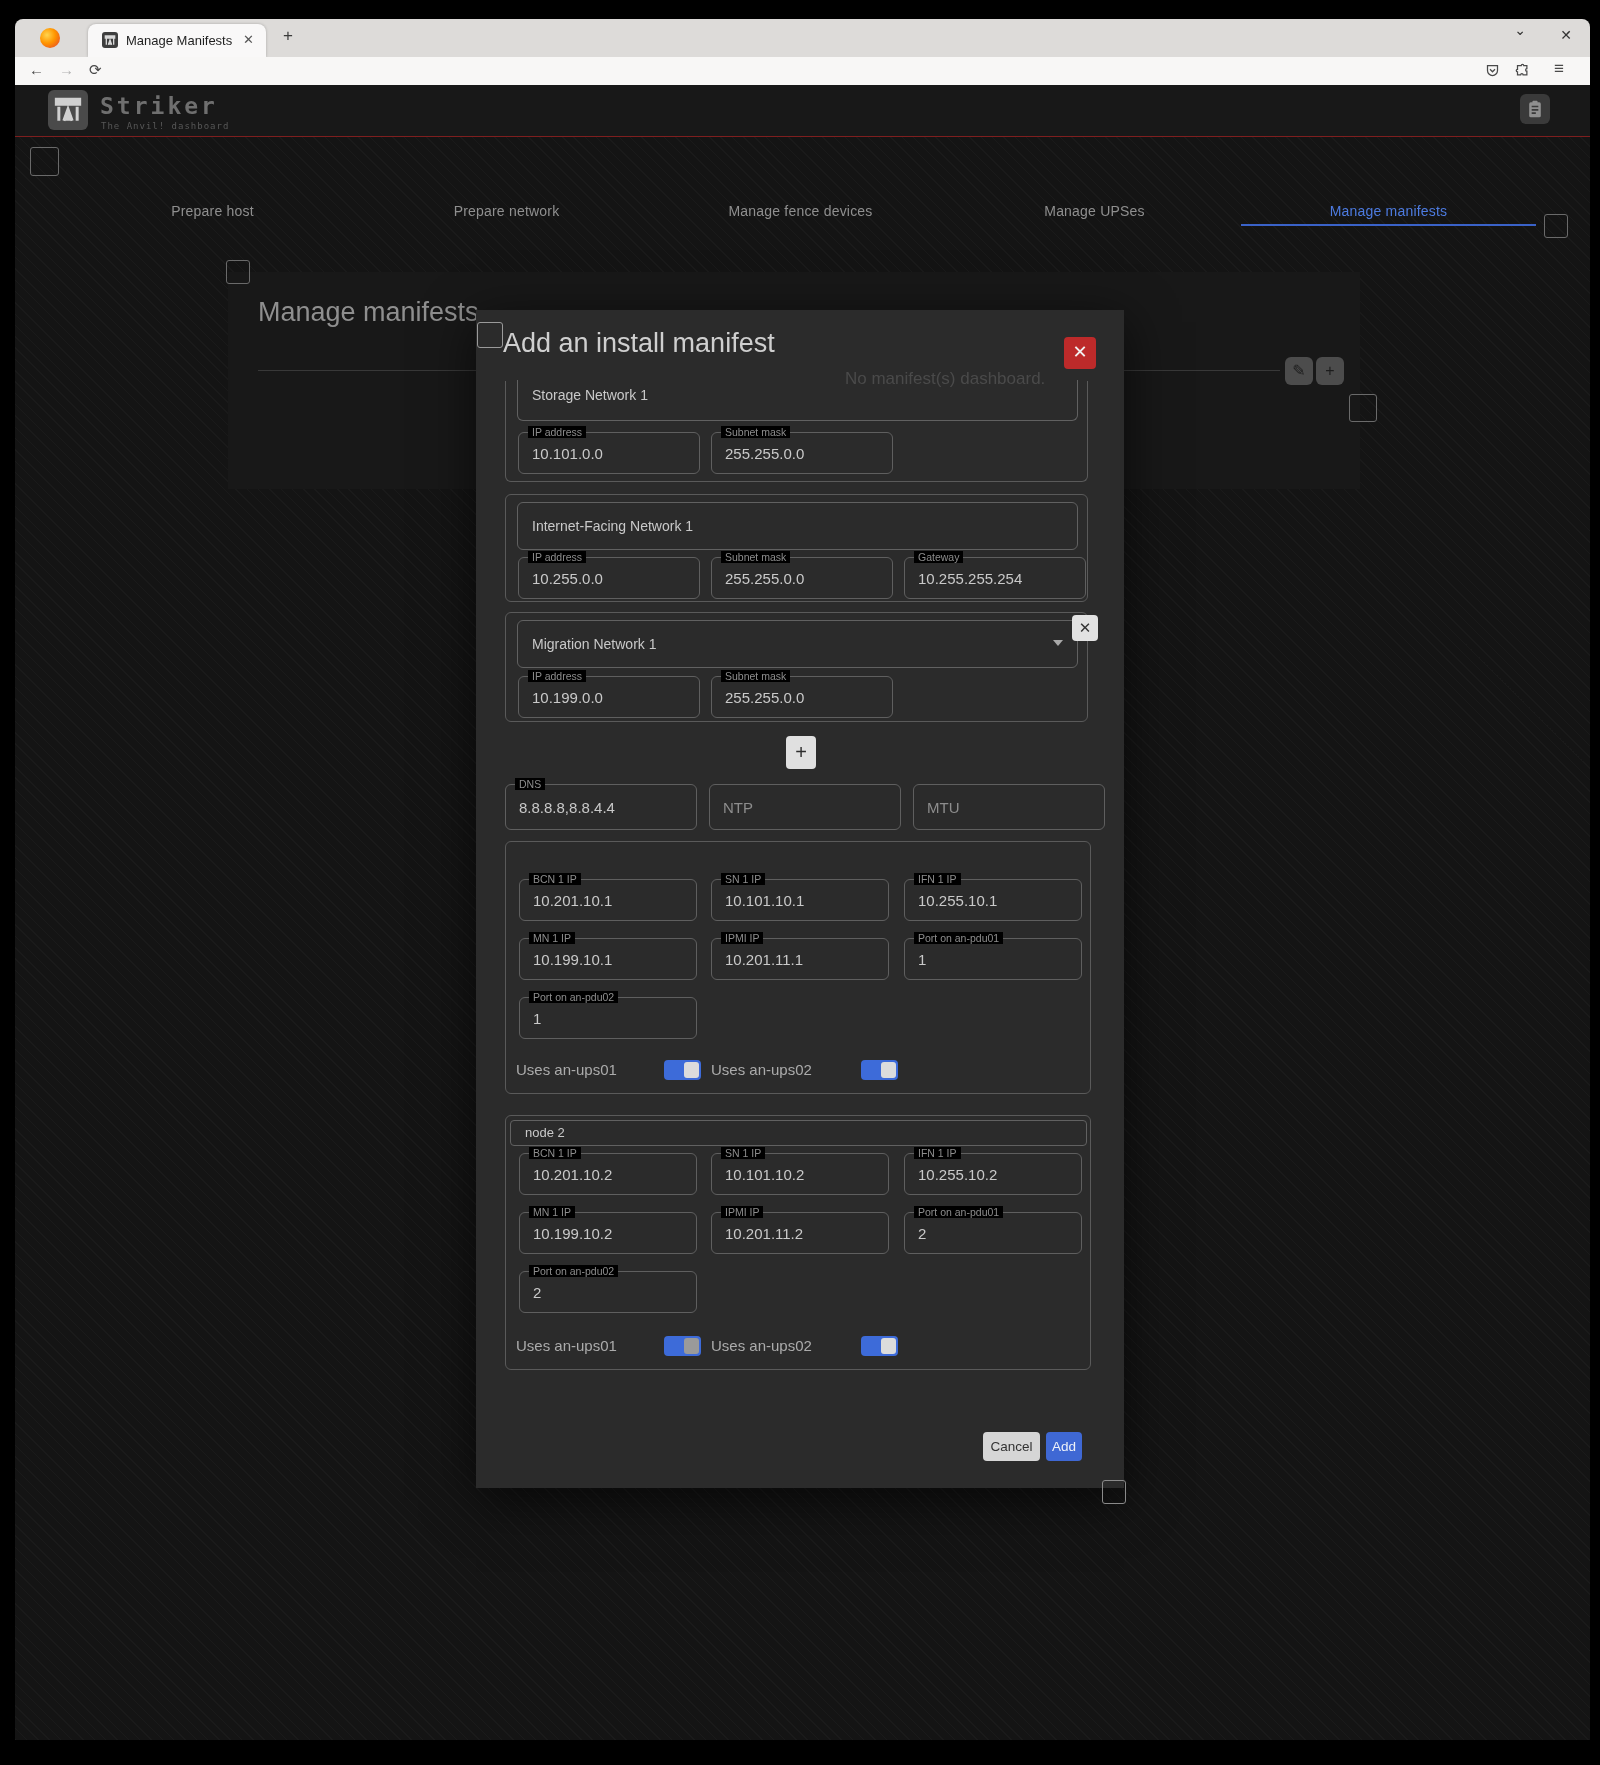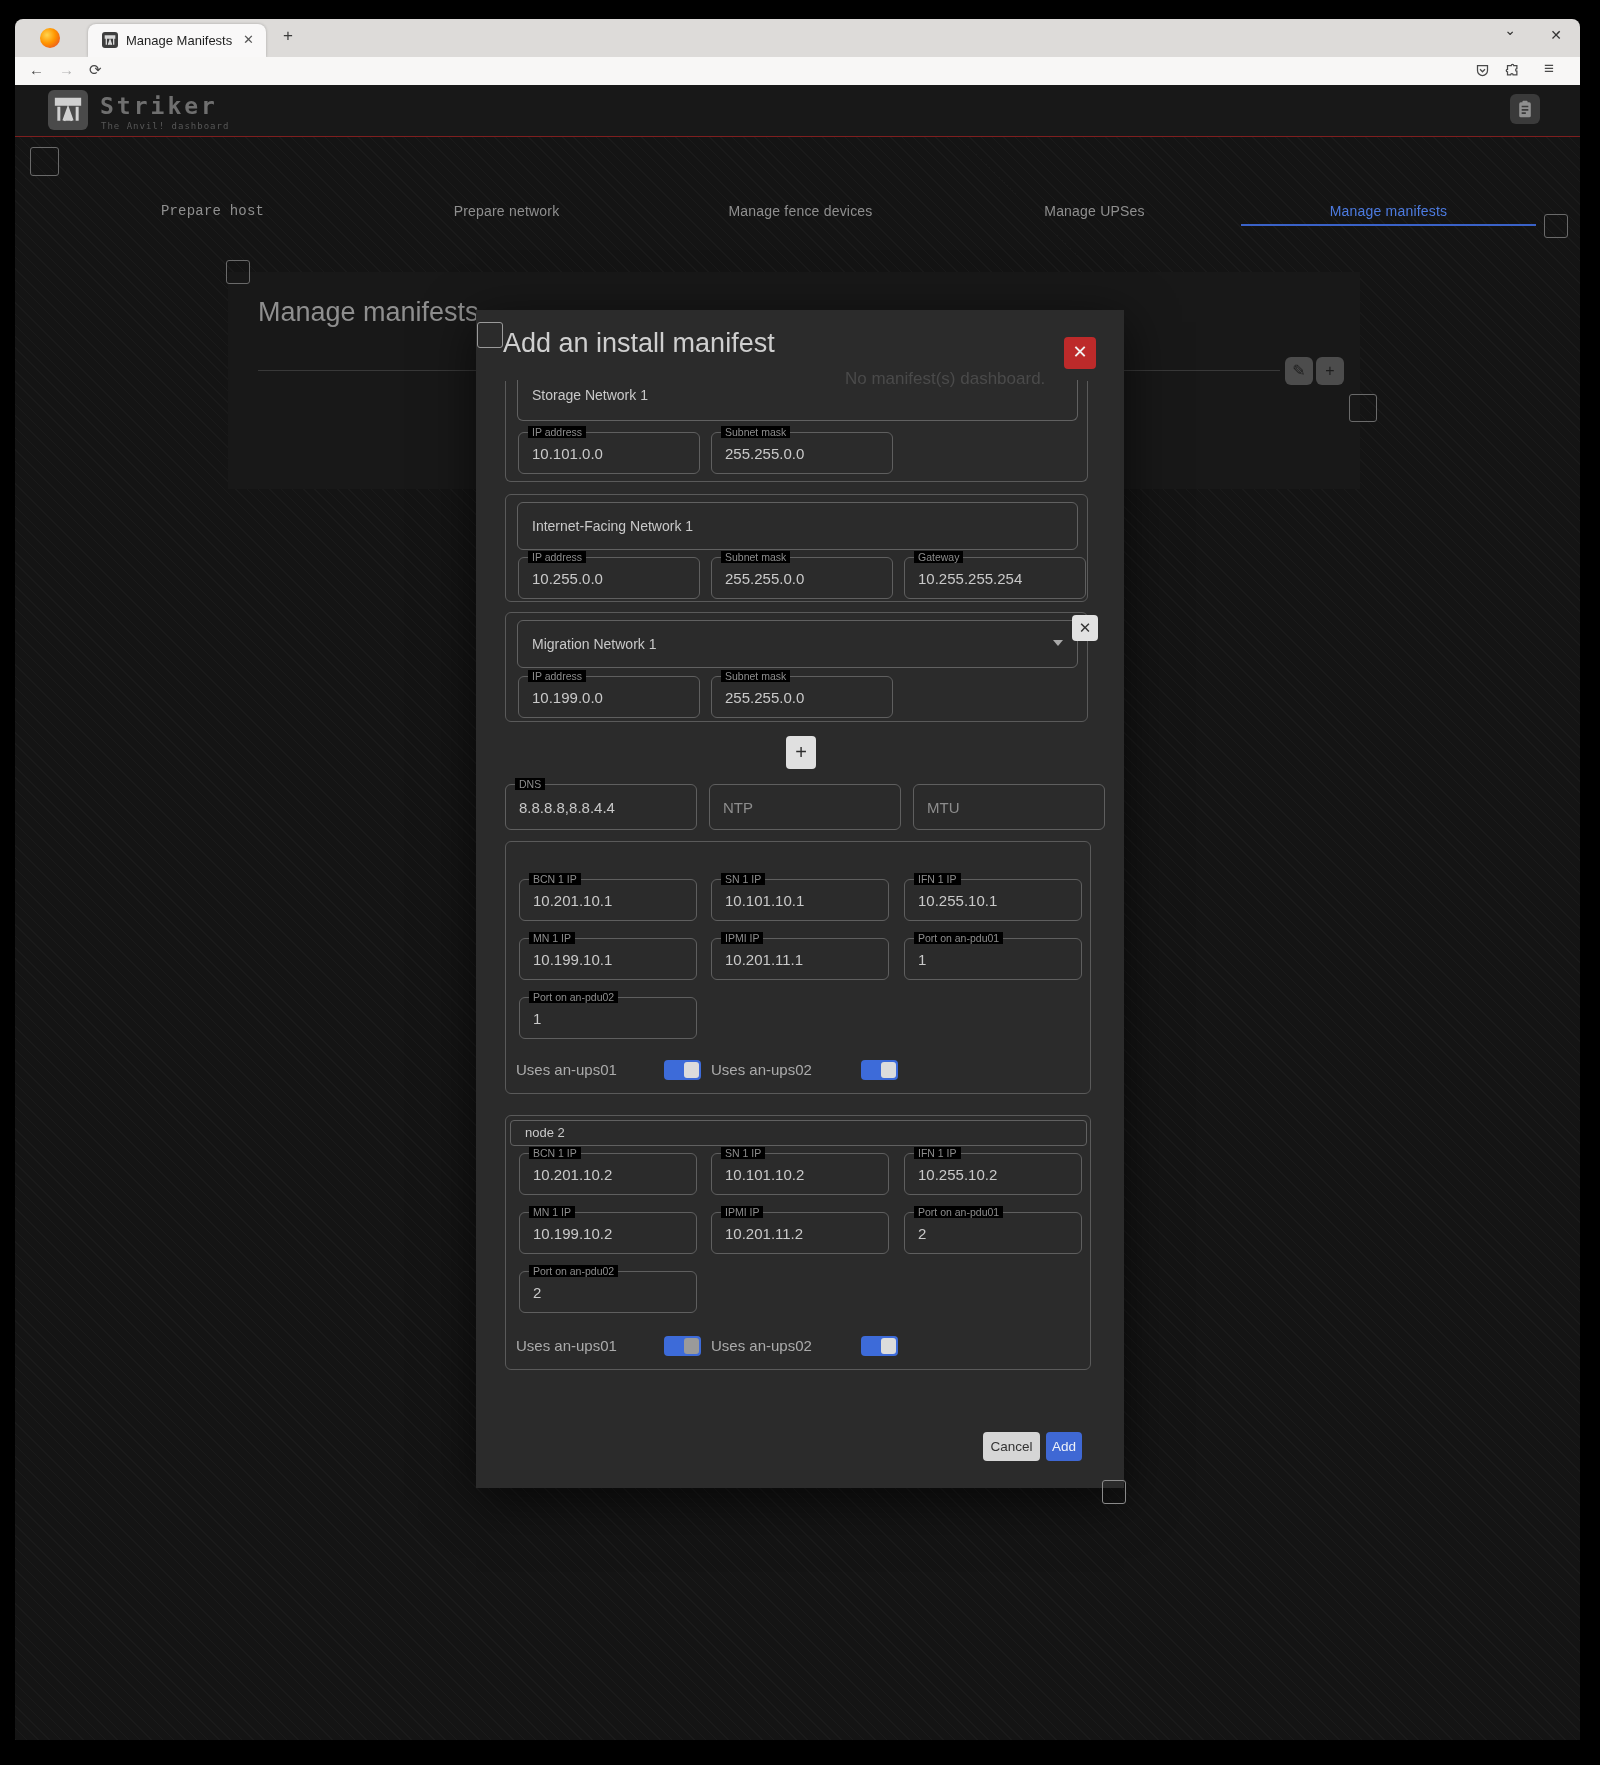--- a/index.html
+++ b/index.html
@@ -1,20 +1,20 @@
 <!DOCTYPE html>
 <html><head>
 <meta charset="utf-8">
 <style>
   html,body{margin:0;padding:0;background:#000;}
   .screen{position:relative;width:1600px;height:1765px;background:#000;overflow:hidden;
           font-family:"Liberation Sans",sans-serif;}
   
   .bwindow{position:absolute;left:15px;top:19px;width:1565px;height:1721px;background:#131313;
-           border-radius:8px 8px 0 0;overflow:hidden;}
+           border-radius:8px 8px 0 0;overflow:hidden;padding-left:10px;}
   .tabbar{position:absolute;left:0;top:0;width:100%;height:38px;background:#dddbd9;}
   .fficon{position:absolute;left:25px;top:9px;width:20px;height:20px;border-radius:50%;
           background:radial-gradient(circle at 35% 35%,#ffd54f 0%,#ff9500 45%,#e23b2e 100%);}
   .tab{position:absolute;left:73px;top:5px;width:178px;height:33px;background:#f9f8f8;
        border-radius:8px 8px 0 0;box-shadow:0 0 3px rgba(0,0,0,.25);}
   .tabfav{position:absolute;left:14px;top:8px;width:16px;height:16px;border-radius:3px;background:#3e3e3e;}
   .tabtitle{position:absolute;left:38px;top:9px;font-size:13px;color:#1f1f1f;white-space:nowrap;}
   .tabclose{position:absolute;right:12px;top:8px;font-size:13px;color:#555;}
   .newtab{position:absolute;left:268px;top:7px;font-size:17px;color:#3a3a3a;}
   .winbtn{position:absolute;top:8px;font-size:14px;color:#333;}
@@ -123,21 +123,21 @@
         <svg style="margin:5px auto;" width="20" height="20" viewBox="0 0 24 24">
             <rect x="5" y="4" width="14" height="18" rx="2" fill="#8f8f8f"></rect>
             <rect x="9" y="2" width="6" height="4" rx="1" fill="#8f8f8f"></rect>
             <path d="M8 9h8M8 13h8M8 17h5" stroke="#3a3a3a" stroke-width="2"></path>
           </svg>
       </div>
     </div>
 
     <div class="content">
 
-      <div class="navtab" style="left:50px;font-family:Liberation Mono, monospace;">Prepare host</div>
+      <div class="navtab" style="left:50px;">Prepare host</div>
       <div class="navtab" style="left:344px;">Prepare network</div>
       <div class="navtab" style="left:638px;">Manage fence devices</div>
       <div class="navtab" style="left:932px;">Manage UPSes</div>
       <div class="navtab active" style="left:1226px;">Manage manifests</div>
       <div class="navunderline" style="left:1226px;width:295px;"></div>
 
       <div class="panel">
         <div class="pageheading">Manage manifests</div>
         <div class="panelline" style="left:30px;width:1022px;"></div>
         <div class="iconbtn" style="left:1057px;top:85px;"><span>✎</span></div>

